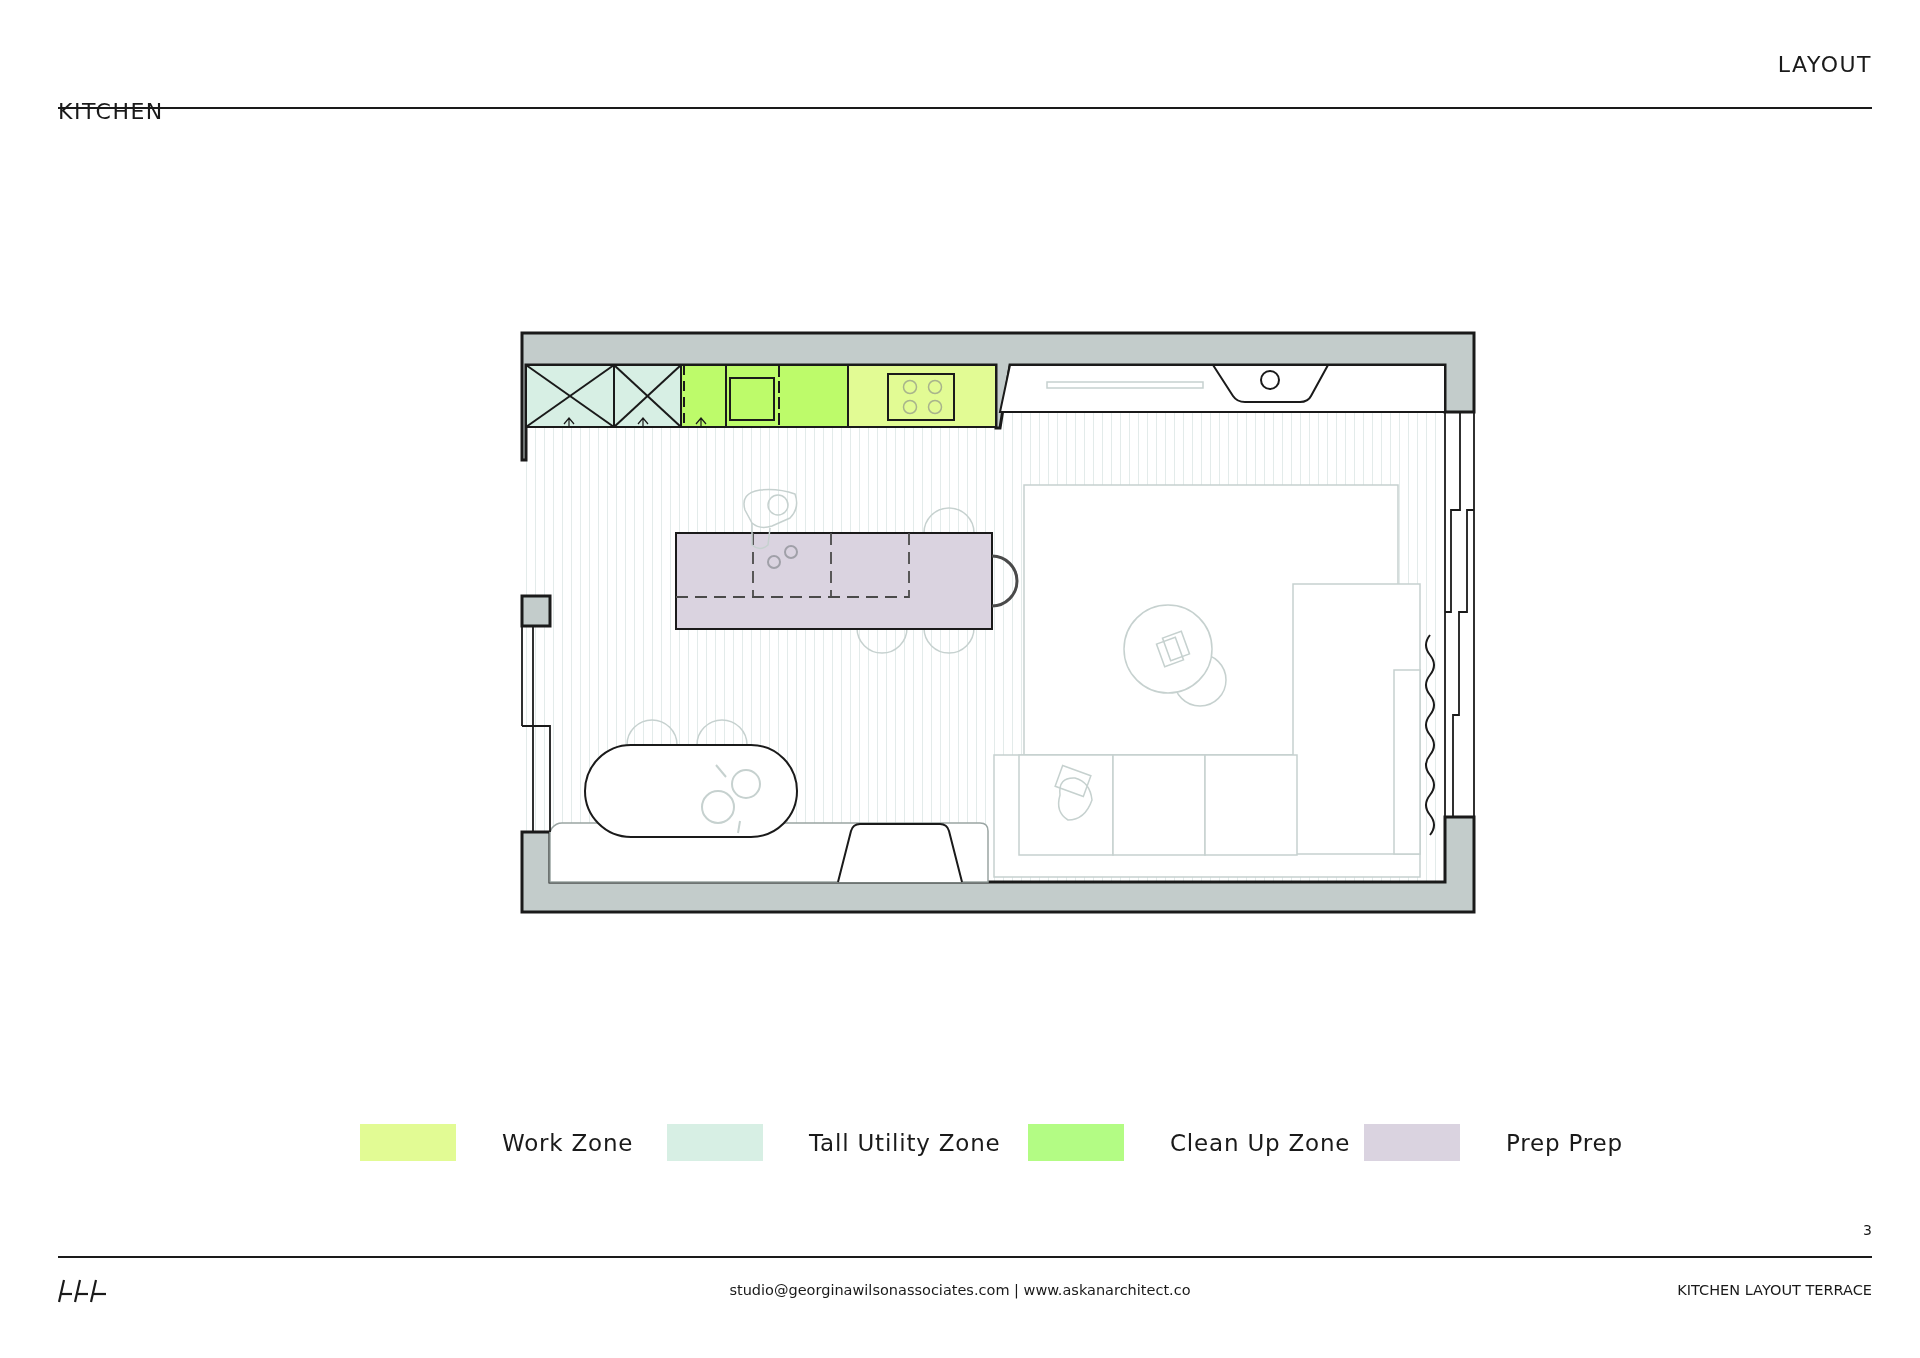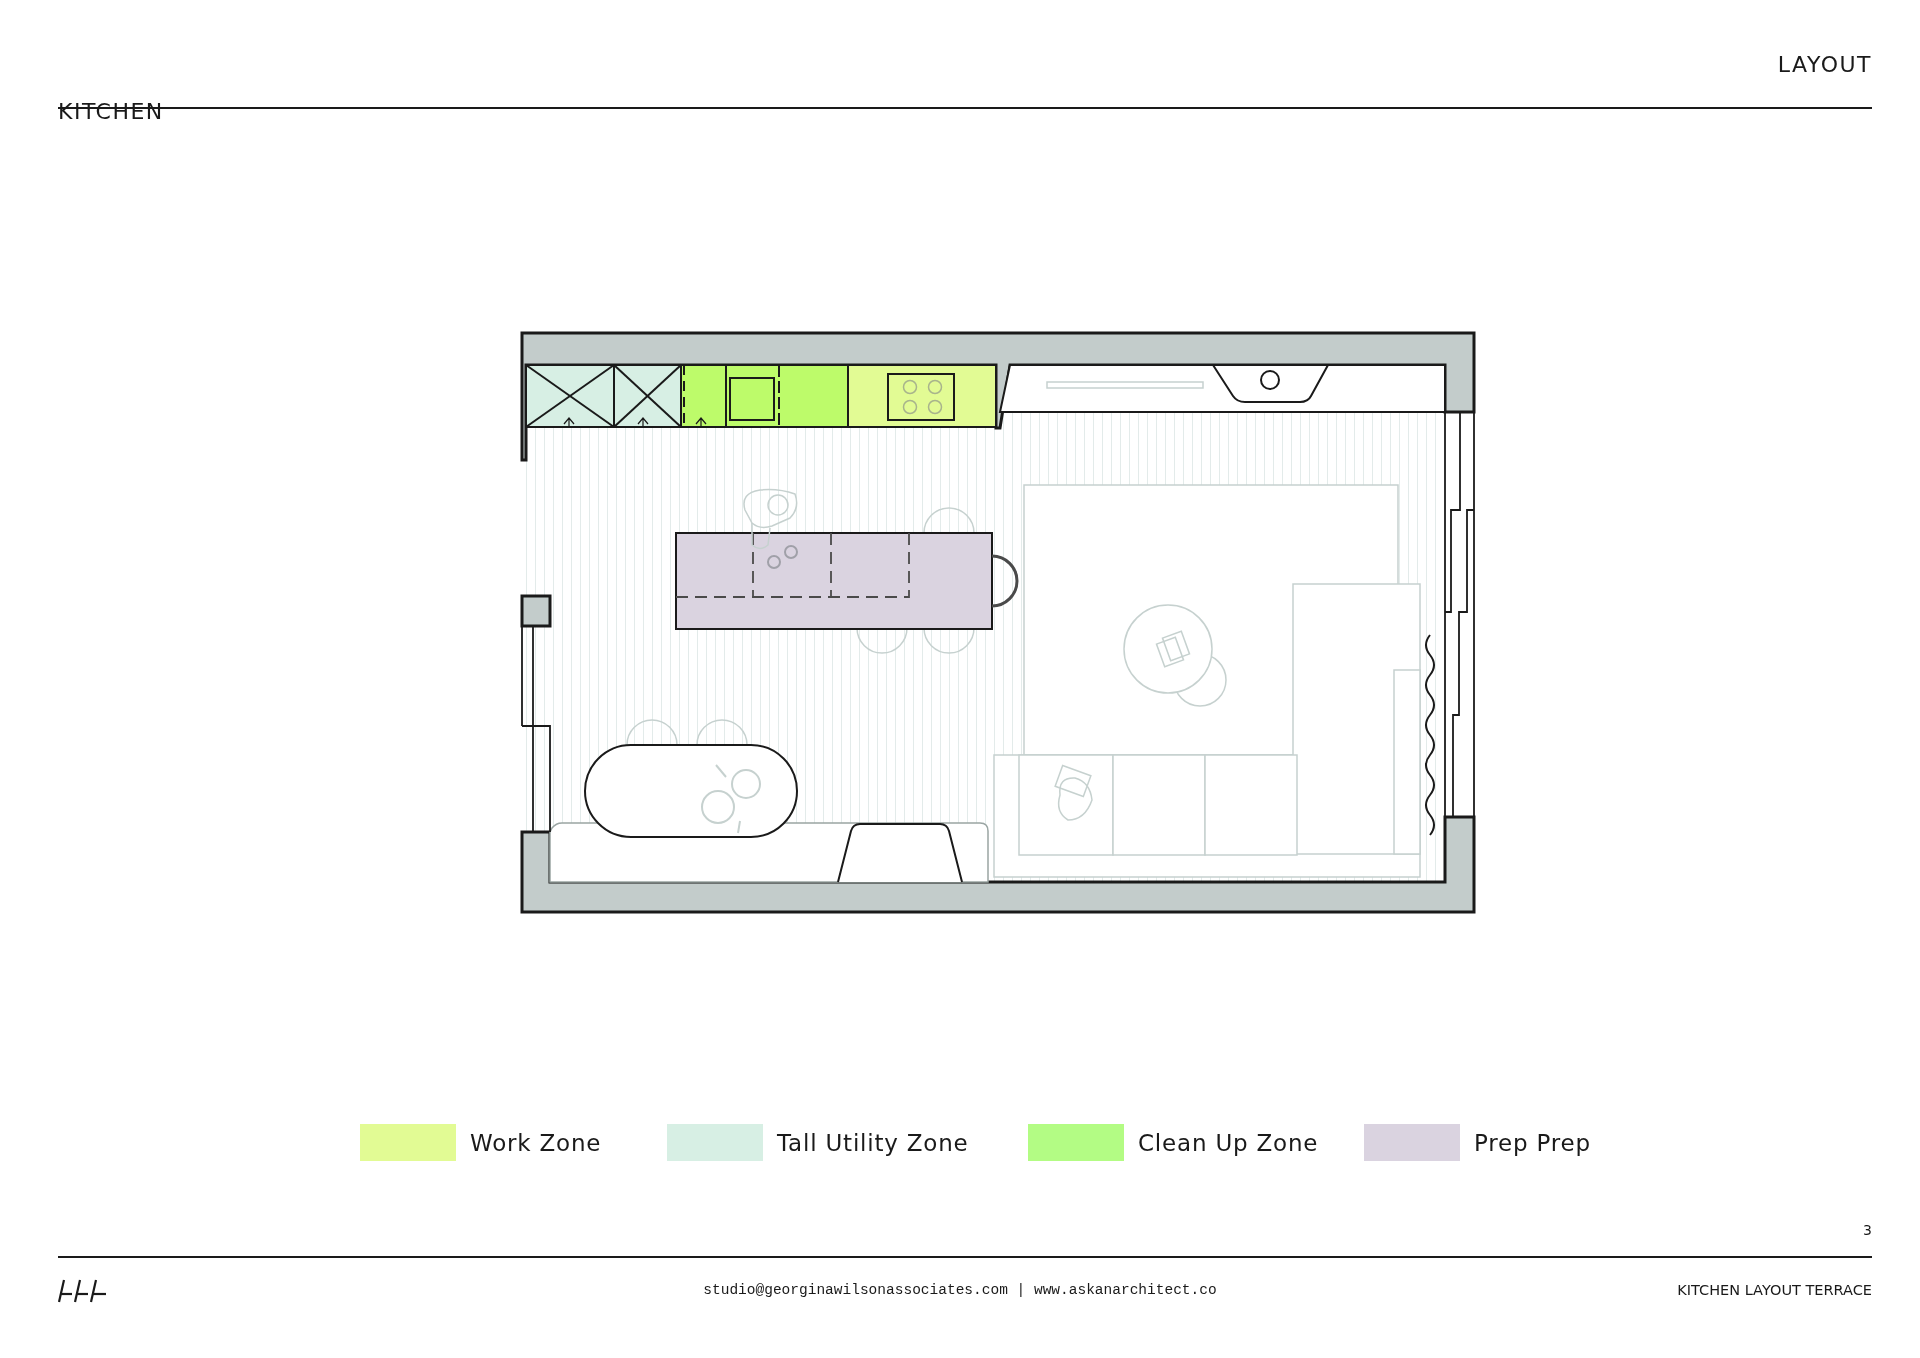--- a/index.html
+++ b/index.html
@@ -8,24 +8,24 @@
   .hdr-title { position: absolute; top: 52px; font-size: 22px; letter-spacing: 1.5px; font-weight: 400; }
   .hdr-left { left: 58px; margin-top: 47px; }
   .hdr-right { right: 48px; }
   .rule { position: absolute; left: 58px; width: 1814px; height: 2px; background: #1a1a1a; }
   .rule-top { top: 107px; }
   .rule-bottom { top: 1256px; }
   .plan { position: absolute; left: 0; top: 0; }
   .legend { position: absolute; top: 1124px; left: 0; width: 1920px; height: 40px; }
   .legend-item { position: absolute; top: 0; display: flex; align-items: center; }
   .swatch { width: 96px; height: 37px; margin-right: 14px; }
-  .legend-label { font-size: 23px; letter-spacing: 0.8px; }
+  .legend-label { font-size: 23px; letter-spacing: 0.8px; margin-left: 32px; }
   .page-num { position: absolute; top: 1222px; right: 48px; font-size: 14px; }
   .footer-logo { position: absolute; left: 58px; top: 1278px; width: 52px; height: 26px; }
-  .footer-contact { position: absolute; top: 1282px; left: 0; width: 1920px; text-align: center; font-size: 14.5px; font-family: Liberation Mono, monospace; }
+  .footer-contact { position: absolute; top: 1282px; left: 0; width: 1920px; text-align: center; font-size: 14.5px; }
   .footer-right { position: absolute; top: 1282px; right: 48px; font-size: 14.5px; }
 </style>
 </head>
 <body>
 
 <div class="hdr-title hdr-left">KITCHEN</div>
 <div class="hdr-title hdr-right">LAYOUT</div>
 <div class="rule rule-top"></div>
 
 <svg class="plan" width="1920" height="1358" viewBox="0 0 1920 1358">

